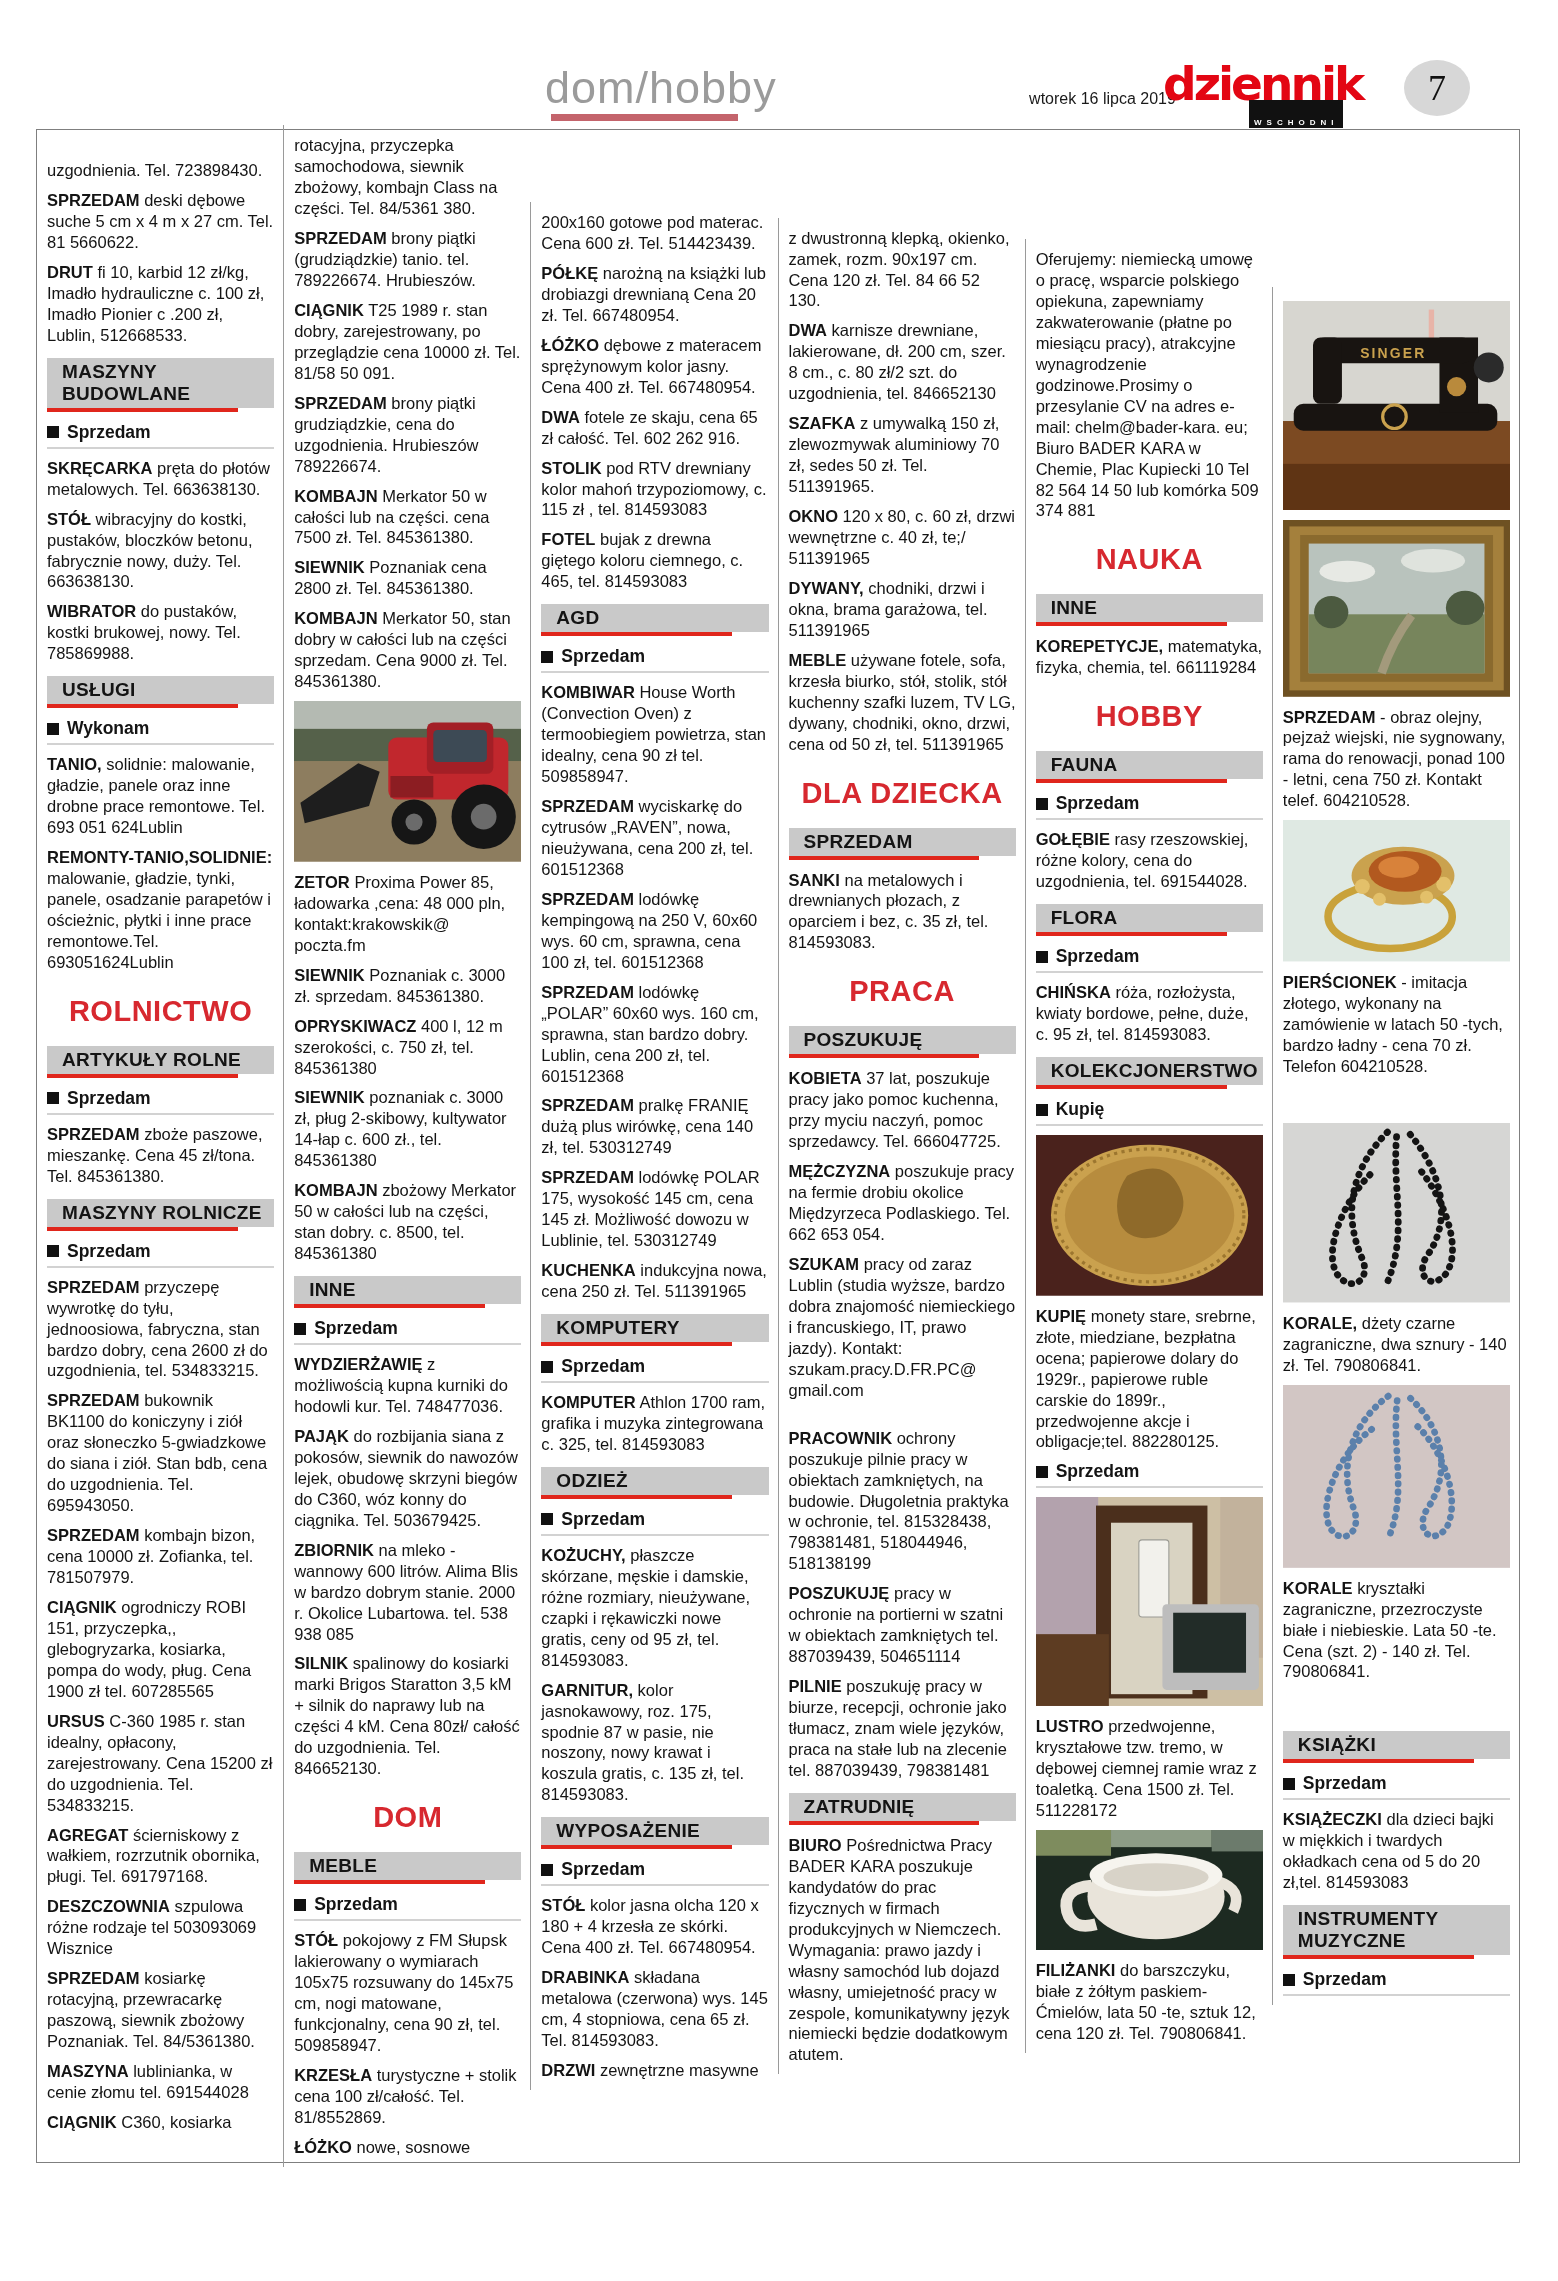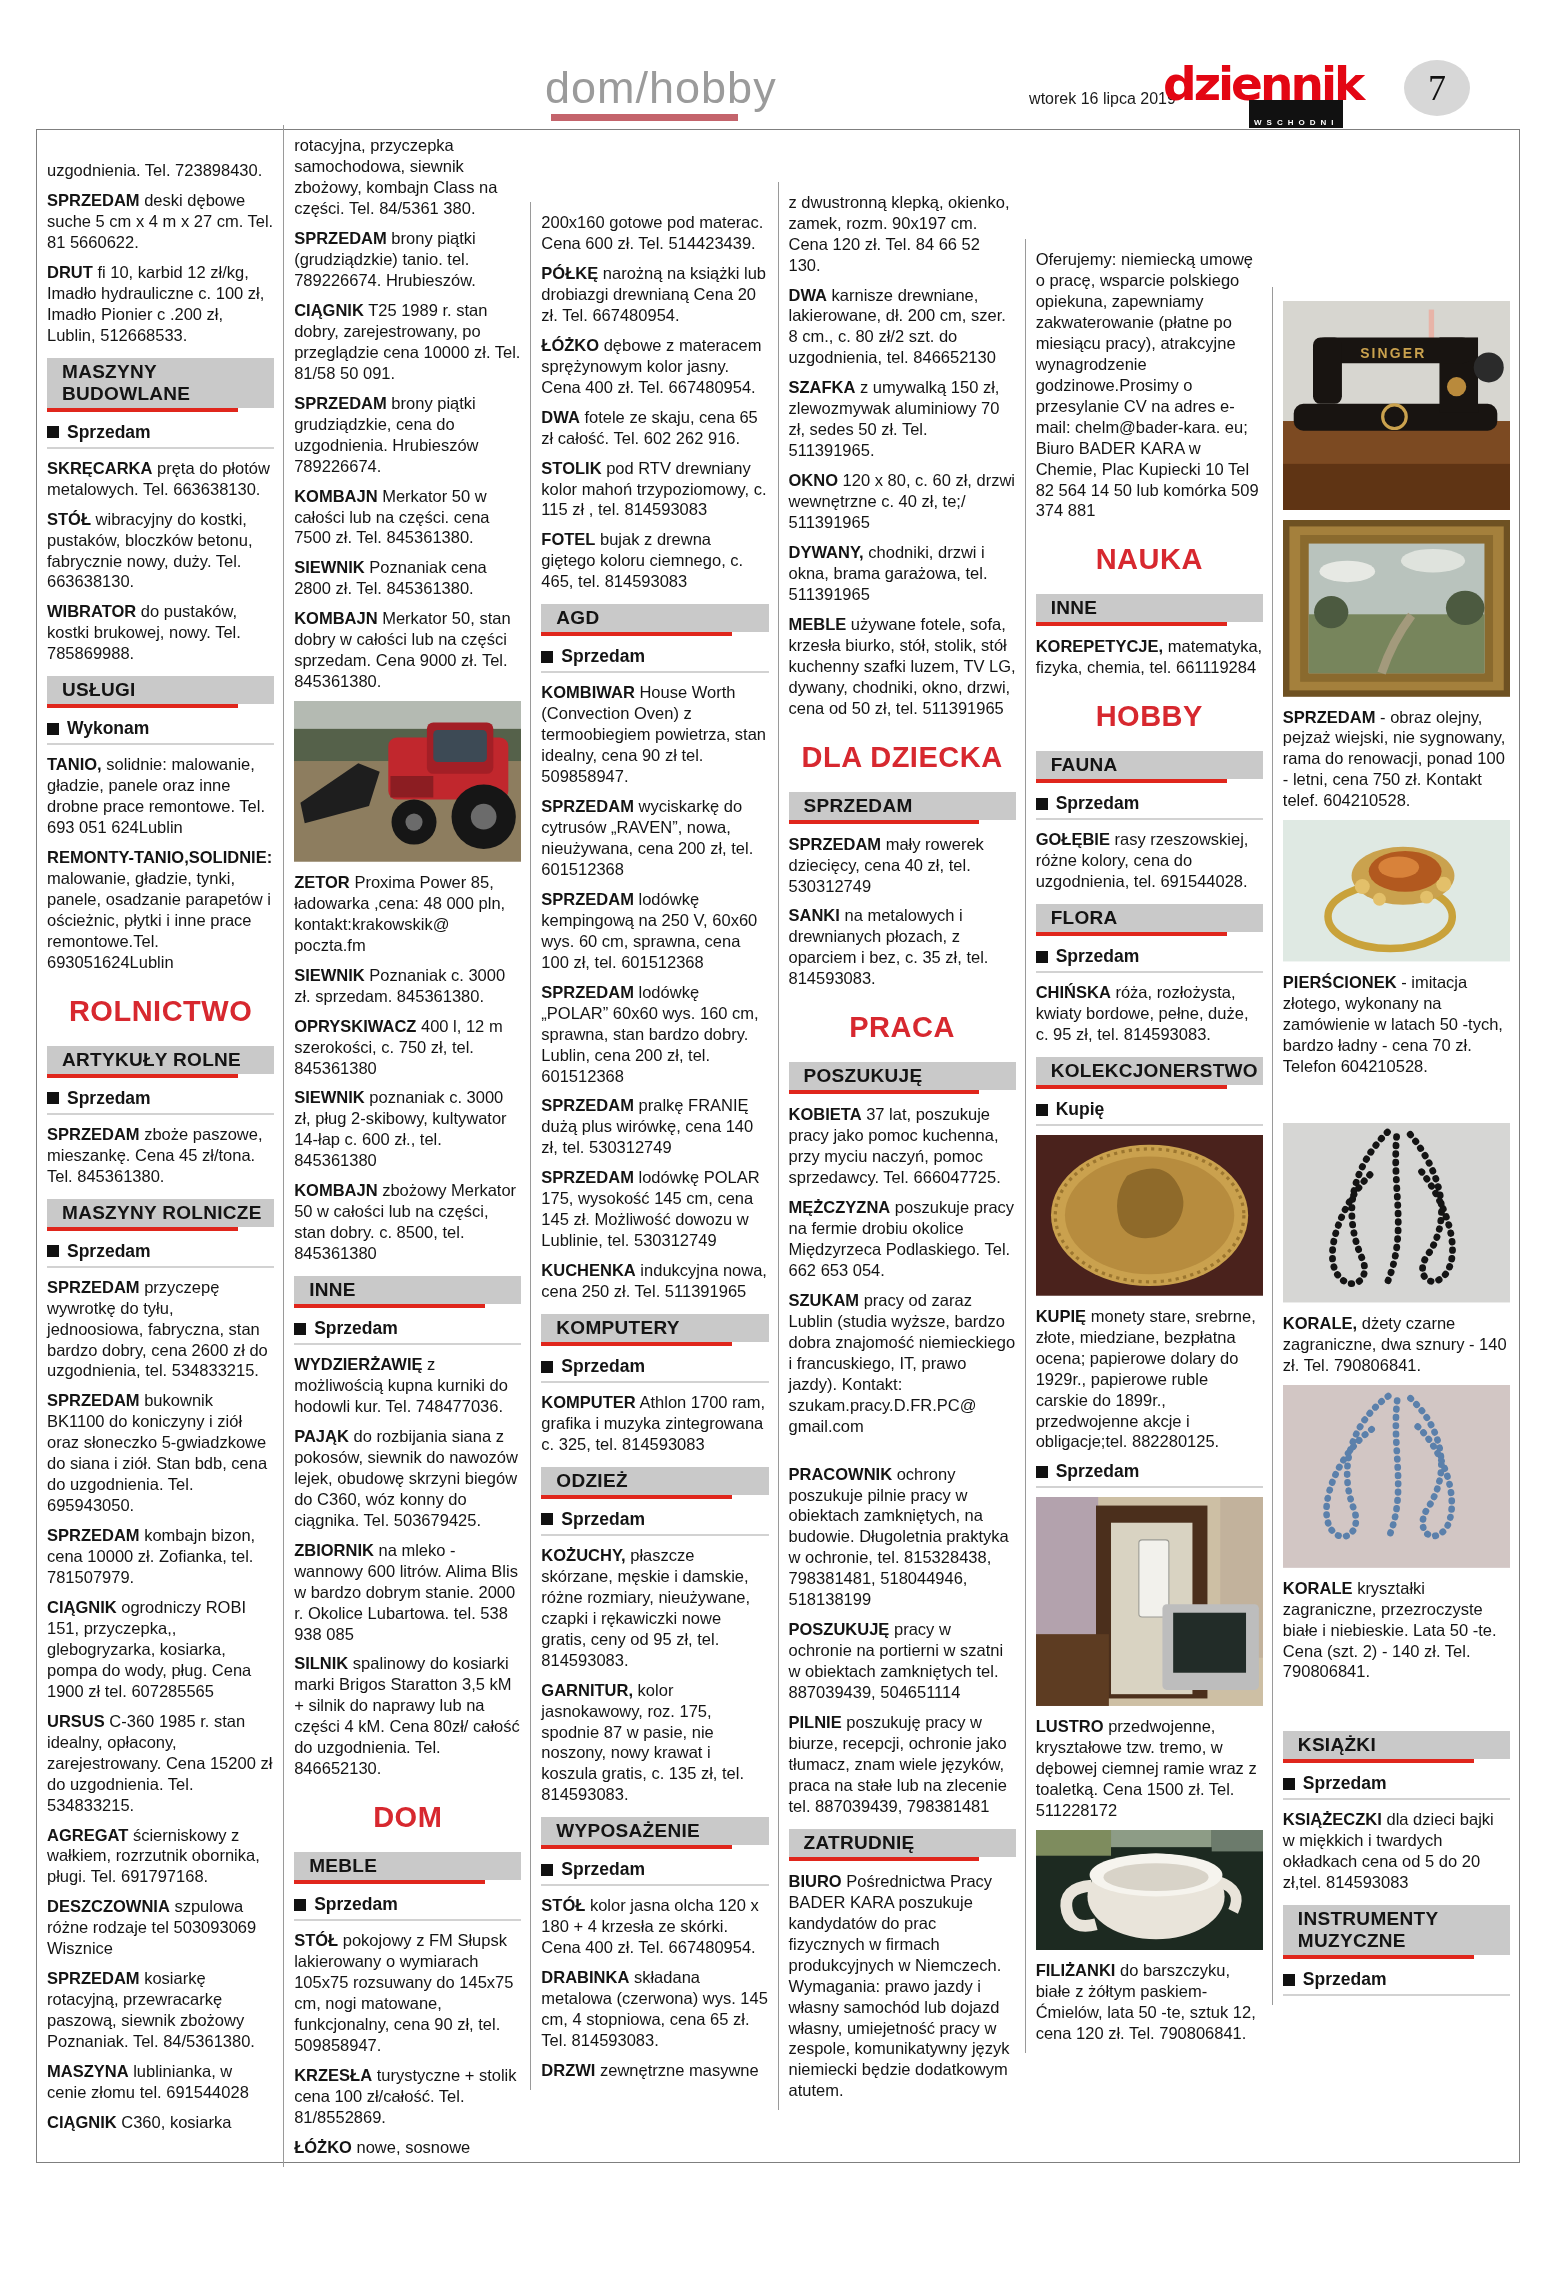--- a/index.html
+++ b/index.html
@@ -206,21 +206,20 @@
     </div>
     <div class="col">
       <p class="ad"><span>z dwustronną klepką, okienko, zamek, rozm. 90x197 cm. Cena 120 zł. Tel. 84 66 52 130.</span></p>
       <p class="ad"><b>DWA</b> <span>karnisze drewniane, lakierowane, dł. 200 cm, szer. 8 cm., c. 80 zł/2 szt. do uzgodnienia, tel. 846652130</span></p>
       <p class="ad"><b>SZAFKA</b> <span>z umywalką 150 zł, zlewozmywak aluminiowy 70 zł, sedes 50 zł. Tel. 511391965.</span></p>
       <p class="ad"><b>OKNO</b> <span>120 x 80, c. 60 zł, drzwi wewnętrzne c. 40 zł, te;/ 511391965</span></p>
       <p class="ad"><b>DYWANY,</b> <span>chodniki, drzwi i okna, brama garażowa, tel. 511391965</span></p>
       <p class="ad"><b>MEBLE</b> <span>używane fotele, sofa, krzesła biurko, stół, stolik, stół kuchenny szafki luzem, TV LG, dywany, chodniki, okno, drzwi, cena od 50 zł, tel. 511391965</span></p>
       <div class="cat">DLA DZIECKA</div>
       <div class="section"><span>SPRZEDAM</span></div>
-      <p class="ad"><b>SPRZEDAM</b> <span>mały rowerek dziecięcy, cena 40 zł, tel. 530312749</span></p>
       <p class="ad"><b>SANKI</b> <span>na metalowych i drewnianych płozach, z oparciem i bez, c. 35 zł, tel. 814593083.</span></p>
       <div class="cat">PRACA</div>
       <div class="section"><span>POSZUKUJĘ</span></div>
       <p class="ad"><b>KOBIETA</b> <span>37 lat, poszukuje pracy jako pomoc kuchenna, przy myciu naczyń, pomoc sprzedawcy. Tel. 666047725.</span></p>
       <p class="ad"><b>MĘŻCZYZNA</b> <span>poszukuje pracy na fermie drobiu okolice Międzyrzeca Podlaskiego. Tel. 662 653 054.</span></p>
       <p class="ad"><b>SZUKAM</b> <span>pracy od zaraz Lublin (studia wyższe, bardzo dobra znajomość niemieckiego i francuskiego, IT, prawo jazdy). Kontakt: szukam.pracy.D.FR.PC@ gmail.com</span></p>
       <div class="gap" style="height: 18px;"></div>
       <p class="ad"><b>PRACOWNIK</b> <span>ochrony poszukuje pilnie pracy w obiektach zamkniętych, na budowie. Długoletnia praktyka w ochronie, tel. 815328438, 798381481, 518044946, 518138199</span></p>
       <p class="ad"><b>POSZUKUJĘ</b> <span>pracy w ochronie na portierni w szatni w obiektach zamkniętych tel. 887039439, 504651114</span></p>
       <p class="ad"><b>PILNIE</b> <span>poszukuję pracy w biurze, recepcji, ochronie jako tłumacz, znam wiele języków, praca na stałe lub na zlecenie tel. 887039439, 798381481</span></p>

